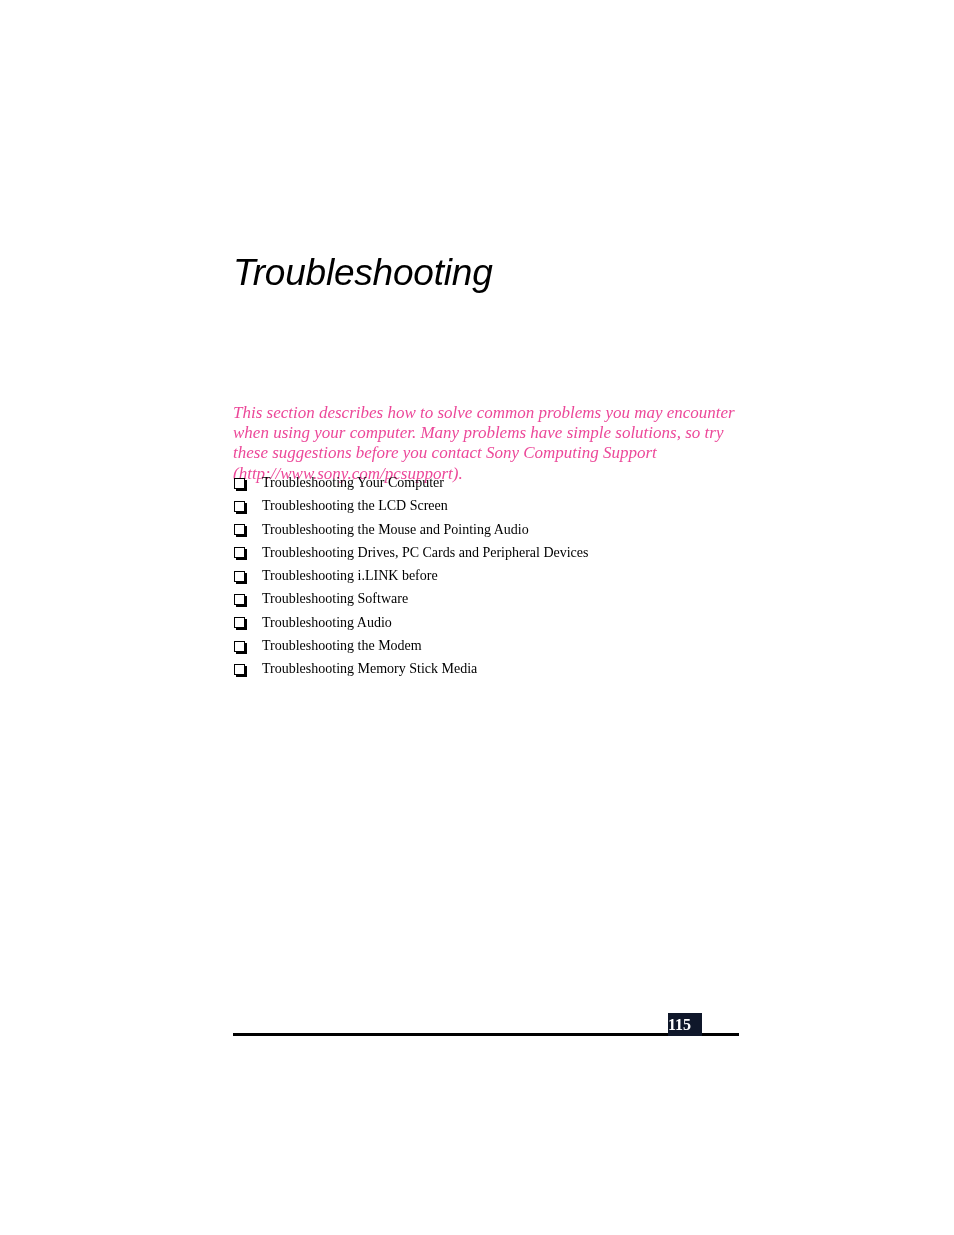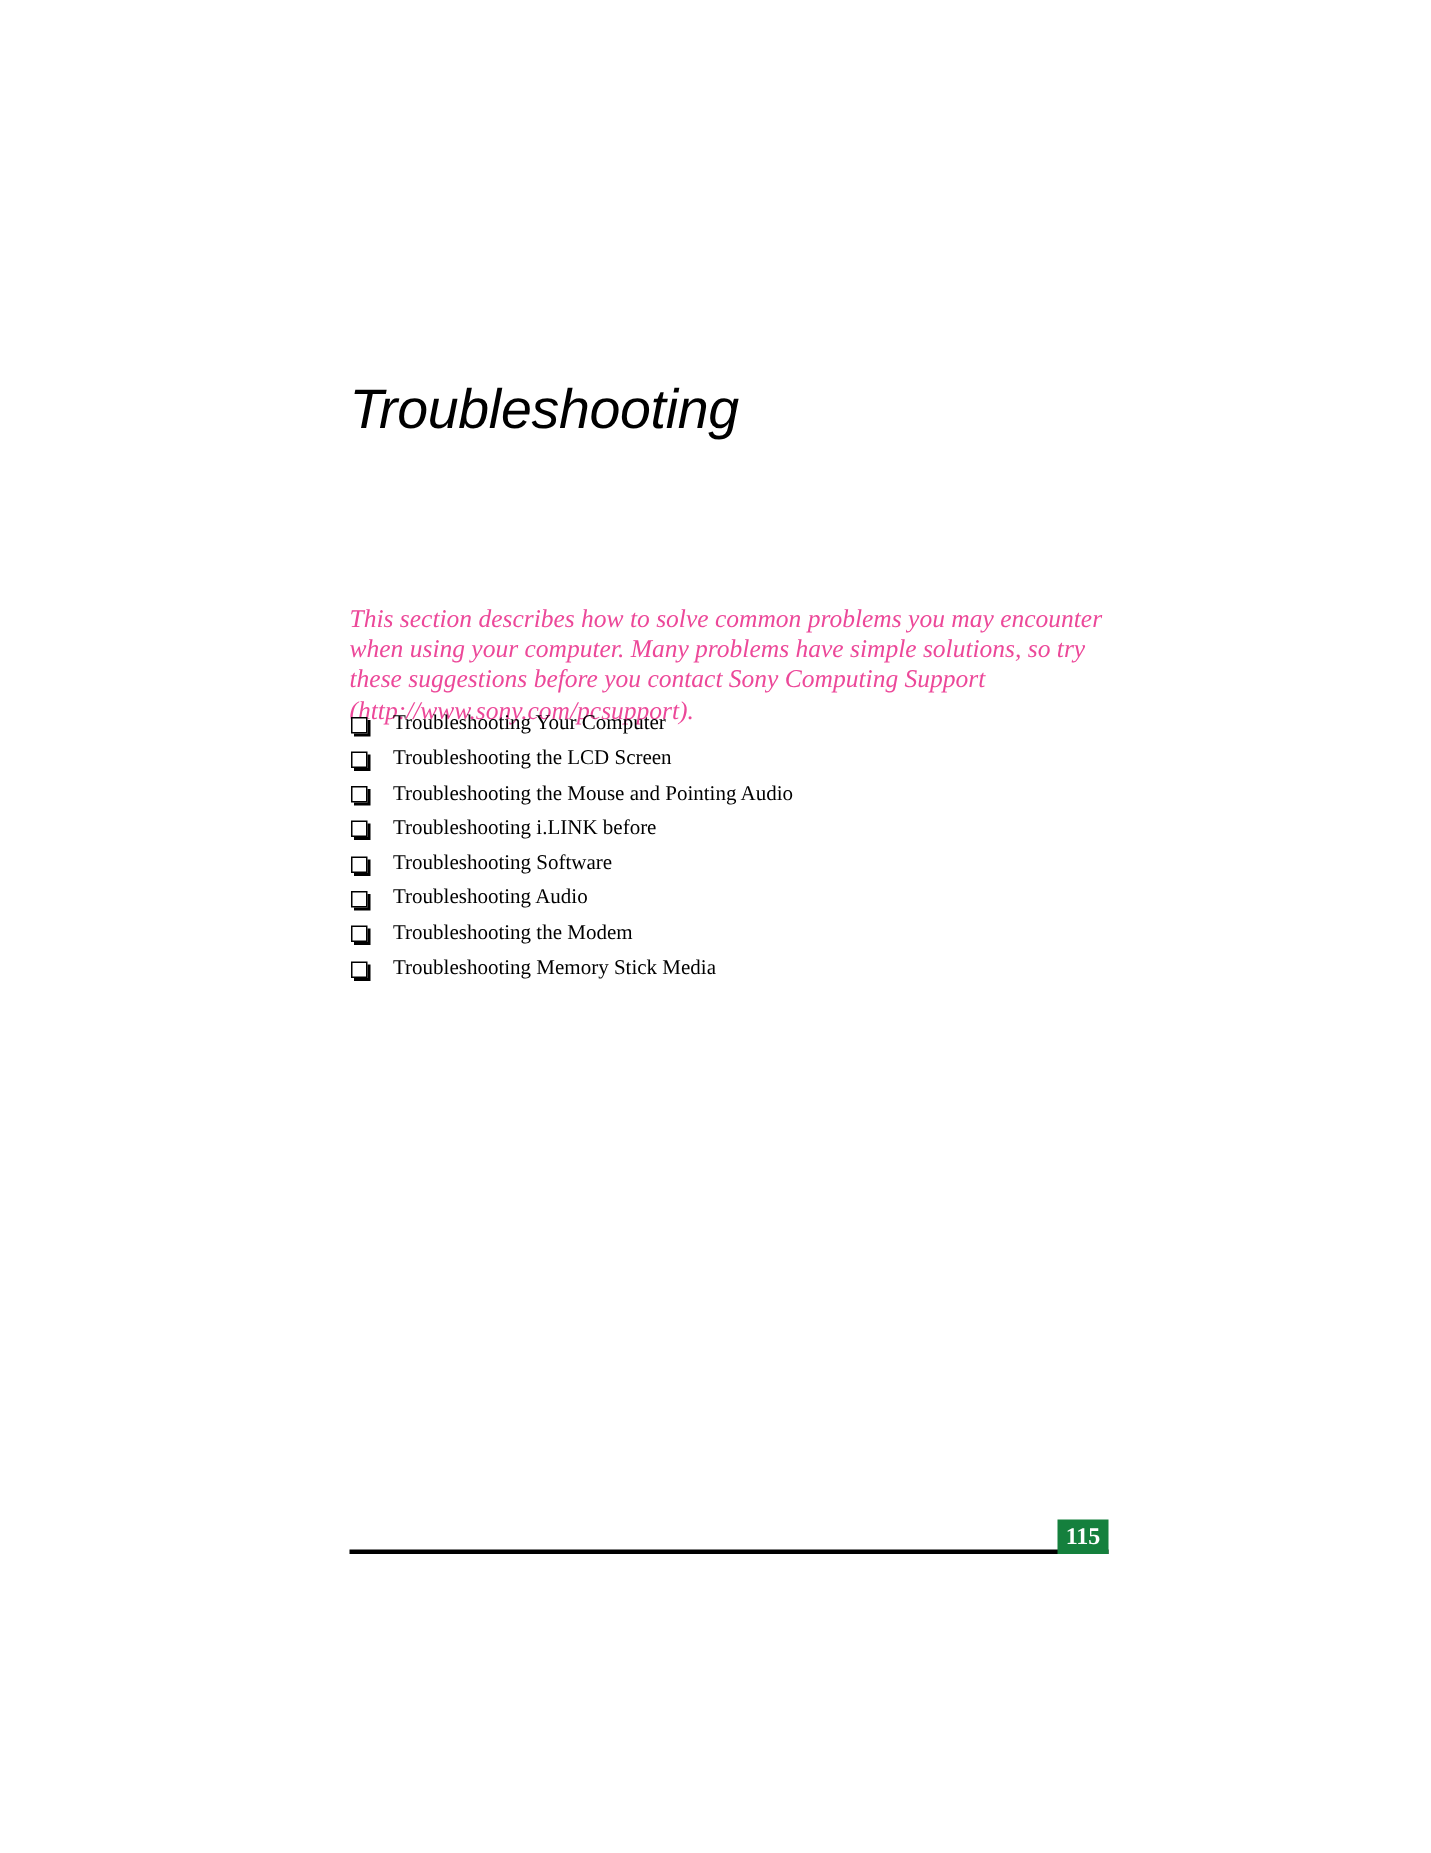--- a/index.html
+++ b/index.html
@@ -101,28 +101,27 @@
     position: absolute;
     left: 233px;
     top: 23px;
     width: 506px;
     height: 3px;
     background: #000000;
   }
 
   #page-number-box {
     position: absolute;
-    left: 705px;
+    left: 668px;
     top: 3px;
     width: 34px;
     height: 23px;
-    background: #15803d;
+    background: #0f172a;
     display: flex;
     align-items: center;
-    justify-content: center;
   }
 
   #page-number {
     font-family: "Liberation Serif", serif;
     font-weight: bold;
     font-size: 16px;
     line-height: 16px;
     color: #ffffff;
   }
 </style>
@@ -143,20 +142,24 @@
     <li>
       <span class="bullet-icon"></span>
       <span class="list-item-label">Troubleshooting the LCD Screen</span>
     </li>
     <li>
       <span class="bullet-icon"></span>
       <span class="list-item-label">Troubleshooting the Mouse and Pointing Audio</span>
     </li>
     <li>
       <span class="bullet-icon"></span>
+      <span class="list-item-label">Troubleshooting Drives, PC Cards and Peripheral Devices</span>
+    </li>
+    <li>
+      <span class="bullet-icon"></span>
       <span class="list-item-label">Troubleshooting i.LINK before</span>
     </li>
     <li>
       <span class="bullet-icon"></span>
       <span class="list-item-label">Troubleshooting Software</span>
     </li>
     <li>
       <span class="bullet-icon"></span>
       <span class="list-item-label">Troubleshooting Audio</span>
     </li>

